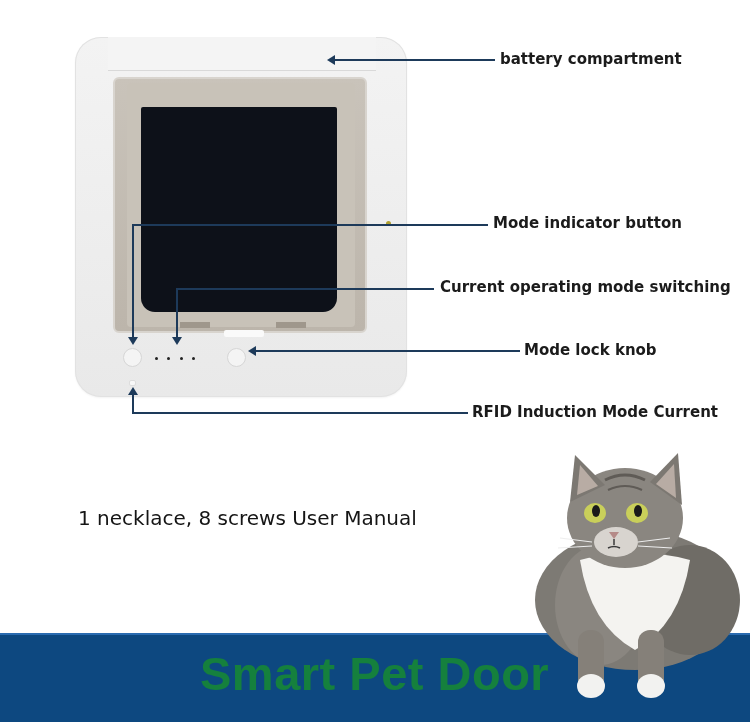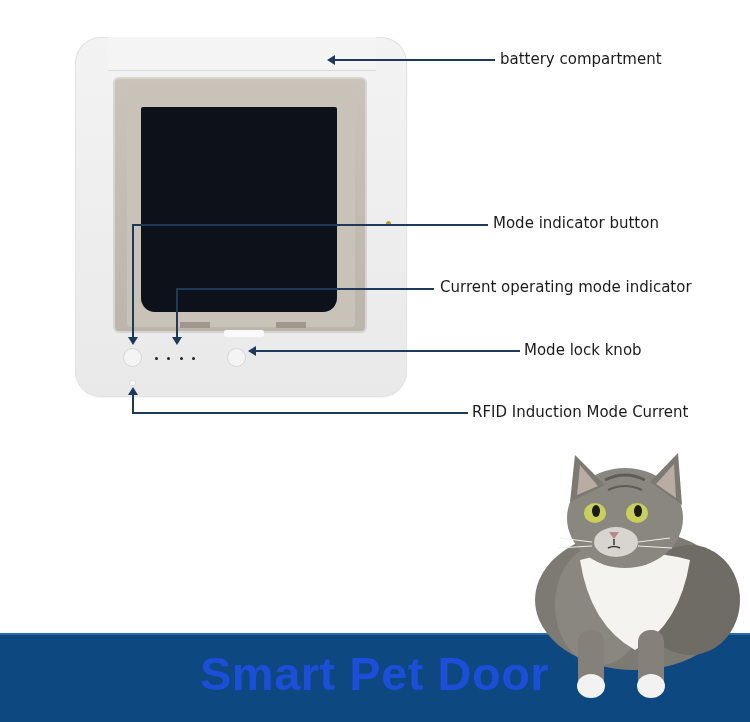--- a/index.html
+++ b/index.html
@@ -18,33 +18,33 @@
   .flap-tab { top: 322px; width: 30px; height: 6px; background: #9f978c; }
   .latch { left: 224px; top: 330px; width: 40px; height: 7px; background: #fafafa; border-radius: 2px; }
 
   .round-btn { width: 19px; height: 19px; border-radius: 50%; border: 1px solid #d6d6d6; background: #f4f4f4; box-sizing: border-box; }
   .dot { width: 3px; height: 3px; border-radius: 50%; background: #222; }
   .tiny-led { left: 129px; top: 380px; width: 5px; height: 4px; background: #f8f8f8; border: 1px solid #ddd; border-radius: 2px; }
   .yellow-led { left: 386px; top: 221px; width: 5px; height: 5px; border-radius: 50%; background: #b0a030; }
 
   
   .line { background: #1d3a5a; }
-  .label { font-family: "DejaVu Sans", sans-serif; font-size: 15px; color: #1b1b1b; white-space: nowrap; line-height: 18px; }
+  .label { font-family: "DejaVu Sans", sans-serif; font-size: 15px; color: #1b1b1b; white-space: nowrap; line-height: 18px; font-weight: bold; }
   .arrow { width: 0; height: 0; }
   .arrow-left { border-top: 5px solid transparent; border-bottom: 5px solid transparent; border-right: 8px solid #1d3a5a; }
   .arrow-down { border-left: 5px solid transparent; border-right: 5px solid transparent; border-top: 8px solid #1d3a5a; }
   .arrow-up { border-left: 5px solid transparent; border-right: 5px solid transparent; border-bottom: 8px solid #1d3a5a; }
 
   .accessories { left: 78px; top: 504px; font-size: 20px; line-height: 29px; color: #151515; width: 420px; }
 
   
   .banner { left: 0; top: 633px; width: 750px; height: 89px; background: #0d4880; }
   .banner-top { left: 0; top: 633px; width: 750px; height: 2px; background: #2a6bb0; }
   .banner-title { left: 0; top: 646px; width: 662px; text-align: left; padding-left: 200px; box-sizing: border-box;
-                  font-family: "Liberation Sans", sans-serif; font-weight: bold; font-size: 47px; color: #1d4ed8; letter-spacing: 0.5px; }
+                  font-family: "Liberation Sans", sans-serif; font-weight: bold; font-size: 47px; color: #15803d; letter-spacing: 0.5px; }
 
   
   .cat { left: 520px; top: 450px; width: 230px; height: 250px; }
 </style>
 </head>
 <body>
 
 <div class="abs door-frame"></div>
 <div class="abs battery-cover"></div>
 <div class="abs flap-housing"></div>
@@ -68,32 +68,33 @@
 <div class="abs label" style="left:500px; top:50px">battery compartment</div>
 
 <div class="abs line" style="left:132px; top:224px; width:356px; height:2px"></div>
 <div class="abs line" style="left:132px; top:224px; width:2px; height:114px"></div>
 <div class="abs arrow arrow-down" style="left:128px; top:337px"></div>
 <div class="abs label" style="left:493px; top:214px">Mode indicator button</div>
 
 <div class="abs line" style="left:176px; top:288px; width:258px; height:2px"></div>
 <div class="abs line" style="left:176px; top:288px; width:2px; height:50px"></div>
 <div class="abs arrow arrow-down" style="left:172px; top:337px"></div>
-<div class="abs label" style="left:440px; top:278px">Current operating mode indicator</div>
+<div class="abs label" style="left:440px; top:278px">Current operating mode switching</div>
 
 <div class="abs arrow arrow-left" style="left:248px; top:346px"></div>
 <div class="abs line" style="left:254px; top:350px; width:266px; height:2px"></div>
 <div class="abs label" style="left:524px; top:341px">Mode lock knob</div>
 
 <div class="abs arrow arrow-up" style="left:128px; top:387px"></div>
 <div class="abs line" style="left:132px; top:394px; width:2px; height:20px"></div>
 <div class="abs line" style="left:132px; top:412px; width:336px; height:2px"></div>
 <div class="abs label" style="left:472px; top:403px">RFID Induction Mode Current</div>
 
 <div class="abs accessories">
+  <div>1 necklace, 8 screws User Manual</div>
 </div>
 
 <div class="abs banner"></div>
 <div class="abs banner-top"></div>
 <div class="abs banner-title">Smart Pet Door</div>
 
 <svg class="abs cat" viewBox="0 0 230 250">
 
   <ellipse cx="115" cy="150" rx="100" ry="70" fill="#7d7a74"></ellipse>
   <ellipse cx="80" cy="155" rx="45" ry="60" fill="#8a8680"></ellipse>

